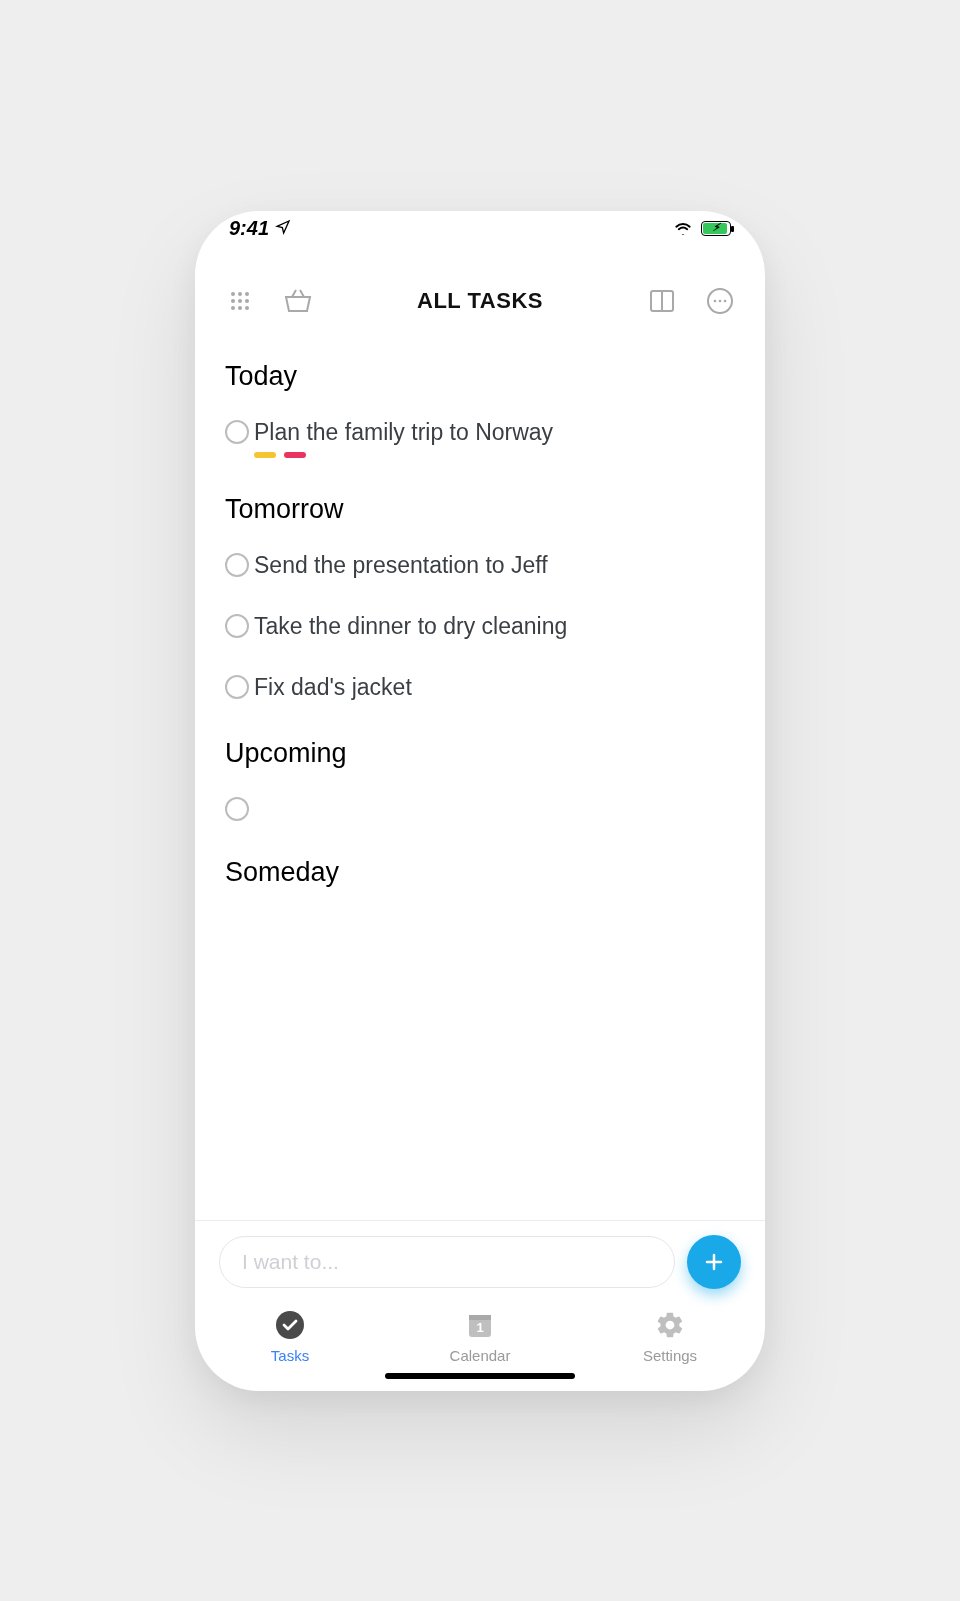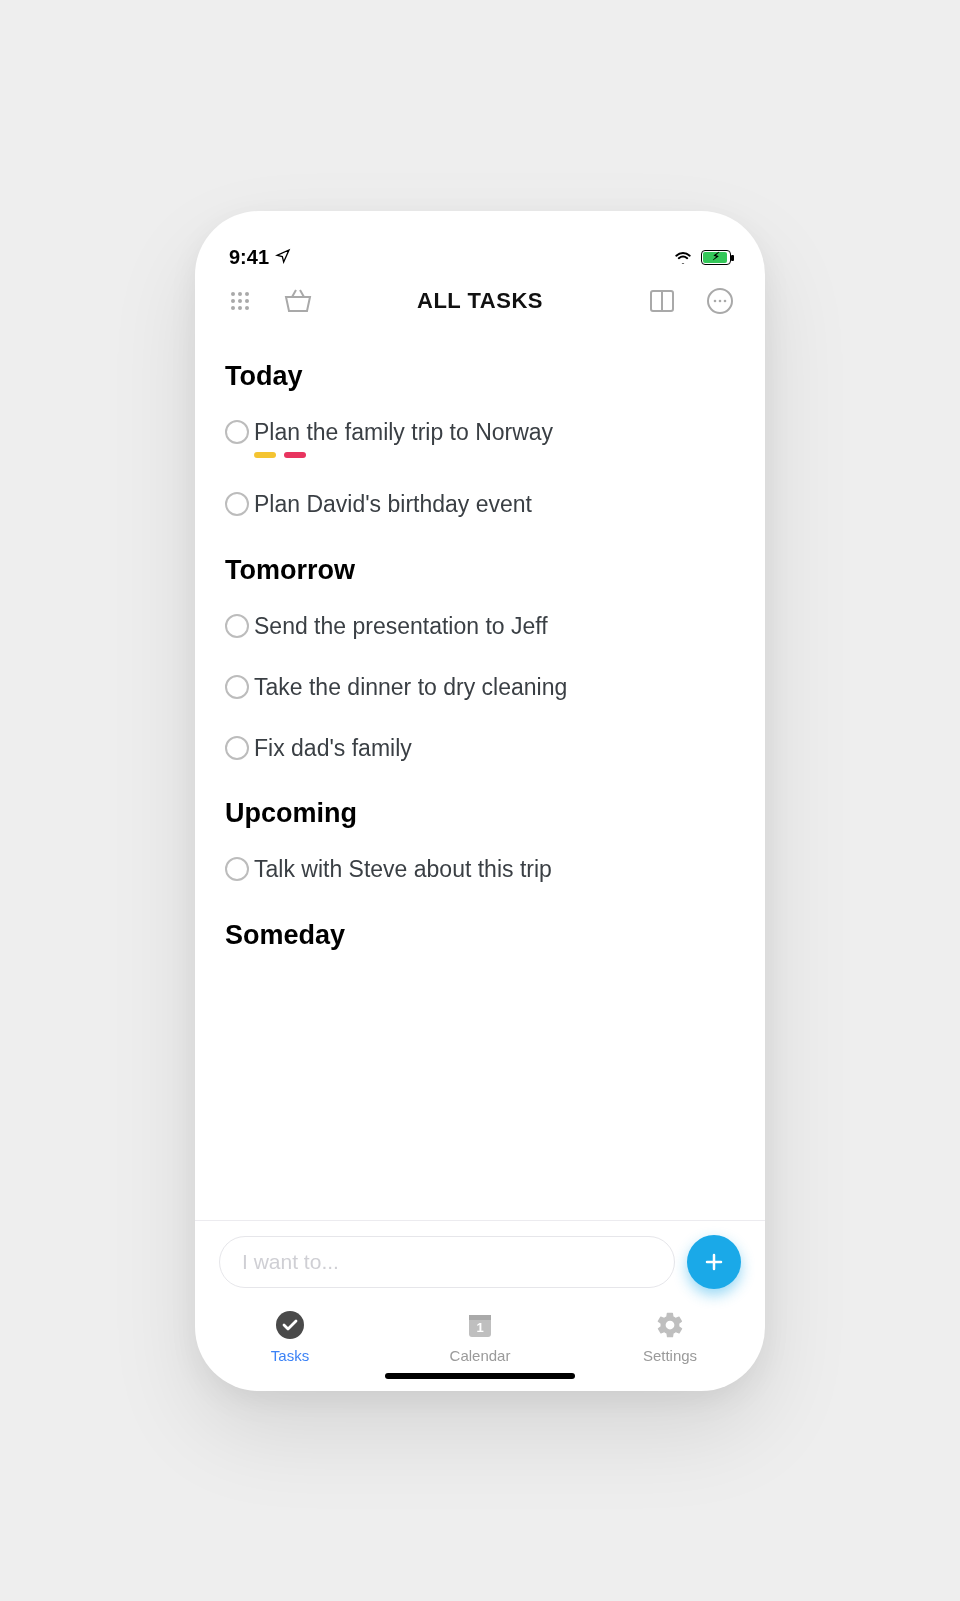--- a/index.html
+++ b/index.html
@@ -41,24 +41,25 @@
     display: flex;
     flex-direction: column;
   }
 
   
   .status-bar {
     height: 52px;
     margin-top: 6px;
     padding: 0 34px 0 34px;
     display: flex;
-    align-items: flex-end;
+    align-items: flex-start;
     justify-content: space-between;
     font-size: 20px;
     font-weight: 600;
+    font-style: italic;
   }
   .status-left { display:flex; align-items:center; gap:6px; }
   .status-right { display:flex; align-items:center; gap:8px; }
   .battery {
     width: 30px; height: 15px;
     border: 1.5px solid #000; border-radius: 4px;
     position: relative;
     display:flex; align-items:center;
   }
   .battery::after {
@@ -93,21 +94,21 @@
   }
   .icon-btn svg { display:block; }
 
   
   .content {
     flex: 1 1 auto;
     overflow: hidden;
     padding: 8px 0 0 0;
   }
   .section-title {
-    font-size: 27px; font-weight: 700; color:#000;
+    font-size: 27px; font-weight: 400; color:#000;
     padding: 20px 30px 10px 30px;
   }
   .task-row {
     display:flex; align-items:flex-start; gap:5px;
     padding: 16px 30px;
   }
   .task-check {
     flex: 0 0 auto;
     width: 24px; height: 24px;
     border: 2px solid #bcbcbc;
@@ -257,46 +258,41 @@
           <div class="task-check"></div>
           <div>
             <div class="task-text">Plan the family trip to Norway</div>
             <div style="display:flex; gap:8px; margin-top:6px;">
               <span class="tag-pill" style="background: rgb(244, 196, 49);"></span>
               <span class="tag-pill" style="background: rgb(232, 52, 95);"></span>
             </div>
           </div>
         </div>
 
-        <div class="task-row">
-          <div class="task-check"></div>
-          <div class="task-text">Plan David's birthday event</div>
-        </div>
 
 
         <div class="section-title">Tomorrow</div>
 
         <div class="task-row">
           <div class="task-check"></div>
           <div class="task-text">Send the presentation to Jeff</div>
         </div>
         <div class="task-row">
           <div class="task-check"></div>
           <div class="task-text">Take the dinner to dry cleaning</div>
         </div>
         <div class="task-row">
           <div class="task-check"></div>
-          <div class="task-text">Fix dad's family</div>
+          <div class="task-text">Fix dad's jacket</div>
         </div>
 
         <div class="section-title">Upcoming</div>
 
         <div class="task-row">
           <div class="task-check"></div>
-          <div class="task-text">Talk with Steve about this trip</div>
         </div>
 
         <div class="section-title">Someday</div>
 
       </div>
 
       <div class="quick-bar-wrap">
         <div class="quick-bar">
           <input class="quick-input" placeholder="I want to..." style="">
           <div class="fab">

